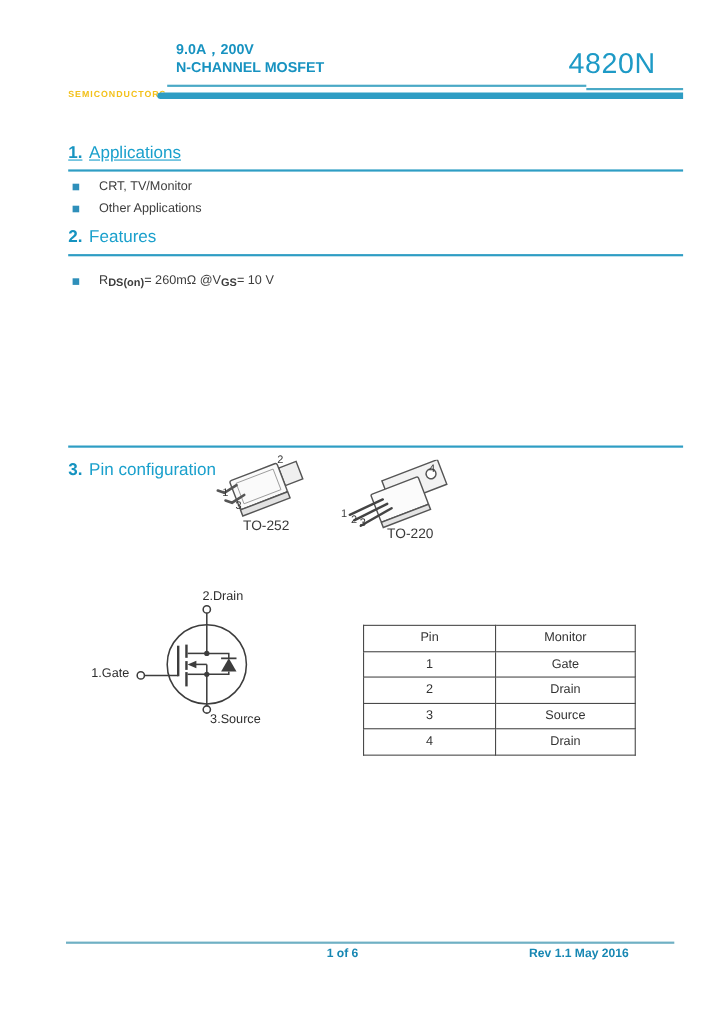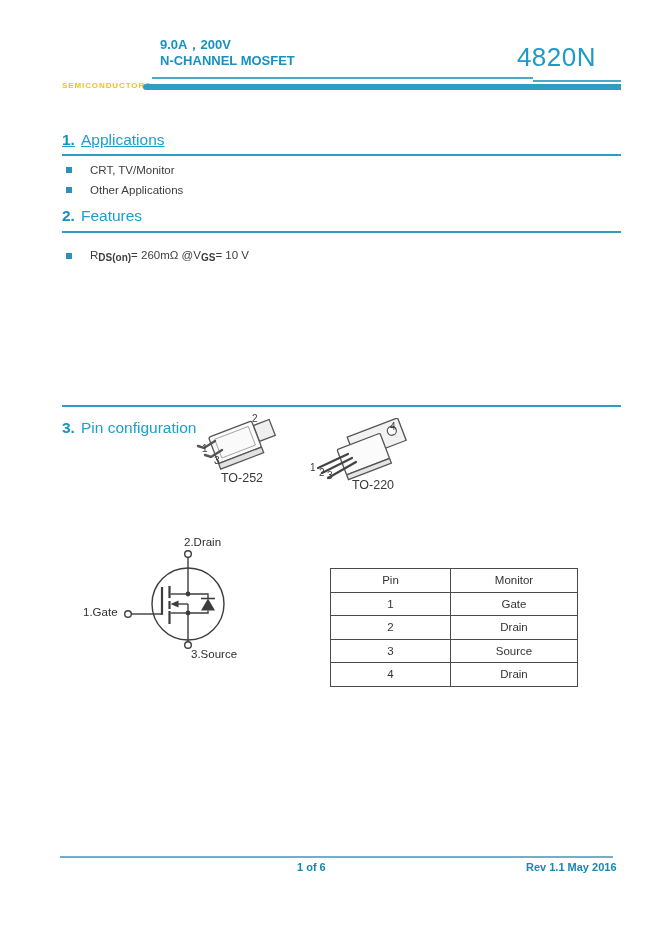--- a/index.html
+++ b/index.html
@@ -64,21 +64,21 @@
   table.pt{border-collapse:collapse;width:247px;table-layout:fixed;}
   table.pt th,table.pt td{
     border:1px solid #4a4a4a;height:22.5px;text-align:center;vertical-align:middle;
     font-size:11.5px;font-weight:400;color:#333;padding:0;
   }
   table.pt col.c1{width:120px;} table.pt col.c2{width:127px;}
 
   
   .foot-rule{left:60px;top:856px;width:553px;height:2px;background:#6fb0c4;}
   .foot-page{left:297px;top:861px;font-size:11px;font-weight:700;color:#1787b3;}
-  .foot-rev{left:481px;top:861px;font-size:11px;font-weight:700;color:#1787b3;margin-left:45px;}
+  .foot-rev{left:481px;top:861px;font-size:11px;font-weight:700;color:#1787b3;}
 </style>
 </head>
 <body>
 
 <div class="page">
 
   <div class="abs logo-sub">SEMICONDUCTORS</div>
   <div class="abs rating-line">9.0A，200V</div>
   <div class="abs device-line">N-CHANNEL MOSFET</div>
   <div class="abs part-number">4820N</div>

